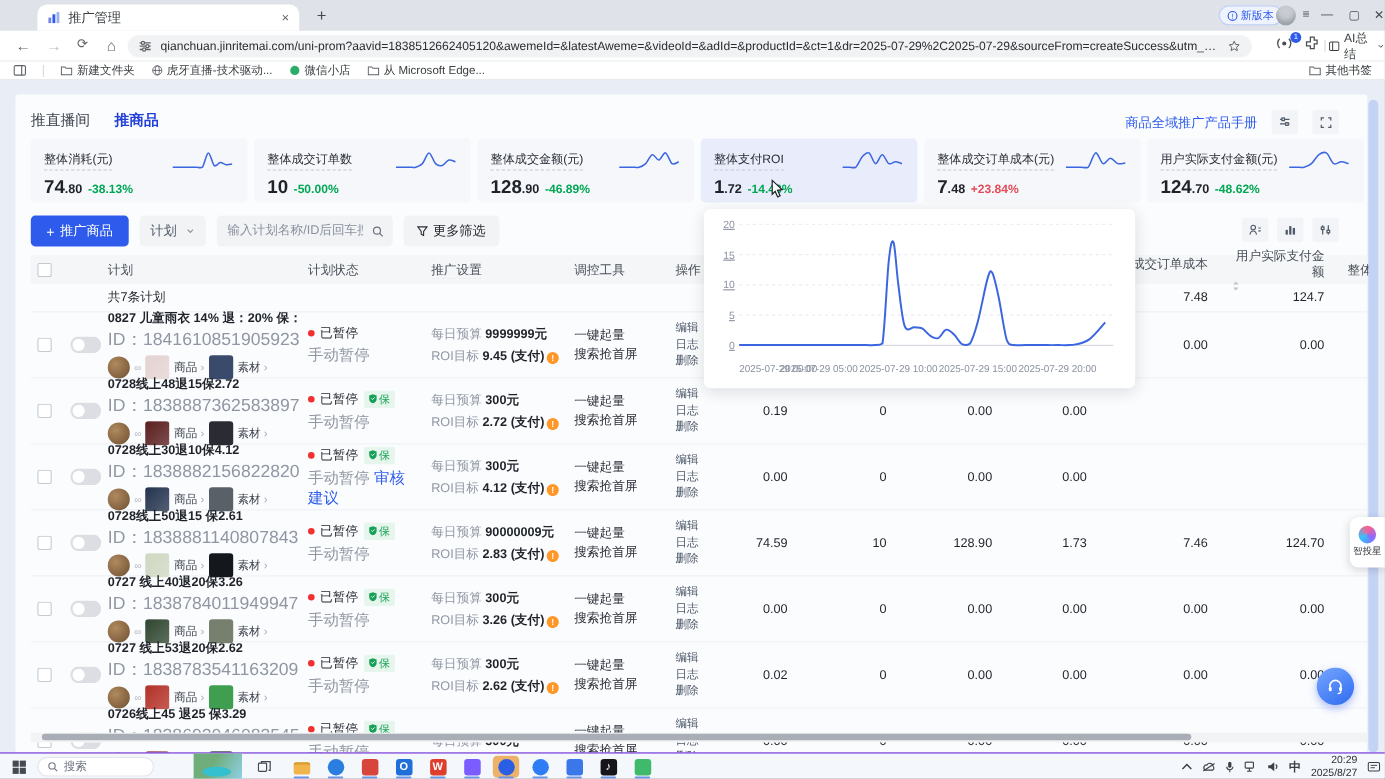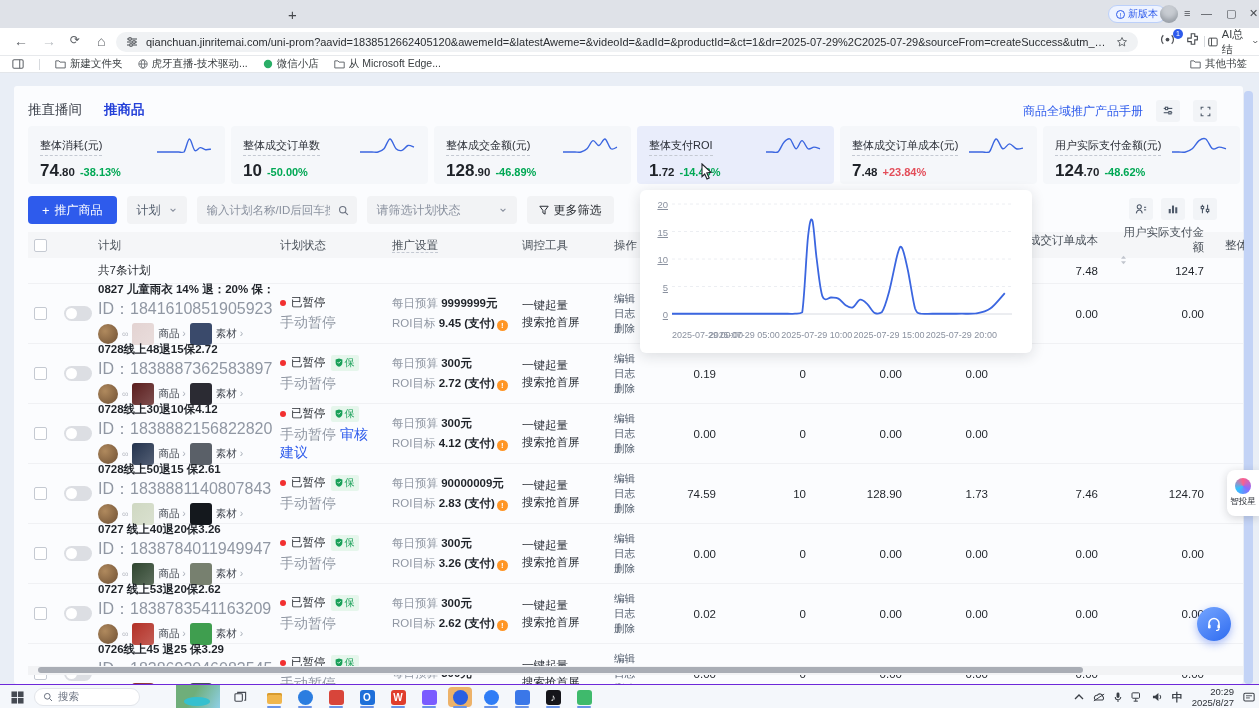--- a/index.html
+++ b/index.html
@@ -126,20 +126,29 @@
   .tray{position:absolute;right:4px;top:0;height:24px;display:flex;align-items:center;gap:9px;color:#3a3f46;}
   .clock{font-size:9.5px;line-height:11px;text-align:right;color:#2b2f36;}
   svg{display:block;}
 </style>
 </head>
 <body>
 
 <div class="screen">
 
   <div class="tabstrip">
+    <div class="btab">
+      <svg width="12" height="12" viewBox="0 0 12 12">
+          <rect x="1" y="6" width="2.6" height="5" fill="#6f87e8"></rect>
+          <rect x="4.7" y="3" width="2.6" height="8" fill="#2e5bec"></rect>
+          <rect x="8.4" y="1" width="2.6" height="10" fill="#9db1f2"></rect>
+        </svg>
+      <span class="ttl">推广管理</span>
+      <span class="tclose">×</span>
+    </div>
     <div class="newtab">+</div>
     <div class="nv-pill">
         <span class="nv-dot">!</span>
         <span>新版本</span>
       </div>
     <div class="avatar-b"></div>
     <div class="bmenu">≡</div>
     <div class="winctl" style="left:1201px;">—</div>
     <div class="winctl" style="left:1226px;">▢</div>
     <div class="winctl" style="left:1249px;">✕</div>
@@ -304,26 +313,20 @@
               <path d="M2 3.5l3 3 3-3" fill="none" stroke="#8a919f" stroke-width="1.3"></path>
             </svg>
           </div>
         <div class="srch">
           <input placeholder="输入计划名称/ID后回车搜索" style="">
           <svg width="11" height="11" viewBox="0 0 14 14">
               <circle cx="6" cy="6" r="4" fill="none" stroke="#6b7280" stroke-width="1.4"></circle>
               <line x1="9" y1="9" x2="12.6" y2="12.6" stroke="#6b7280" stroke-width="1.4"></line>
             </svg>
         </div>
-        <div class="sel" style="width:150px;justify-content:space-between;">
-            <span class="ph">请筛选计划状态</span>
-            <svg width="8" height="8" viewBox="0 0 10 10">
-              <path d="M2 3.5l3 3 3-3" fill="none" stroke="#8a919f" stroke-width="1.3"></path>
-            </svg>
-          </div>
         <div class="btn-flat">
             <svg width="10" height="10" viewBox="0 0 12 12">
               <path d="M1 1.5h10L7.3 6.5V11l-2.6-1.6V6.5z" fill="none" stroke="#2a2e36" stroke-width="1.2"></path>
             </svg>
             <span>更多筛选</span>
           </div>
       </div>
       <div class="tbar-right">
         <span class="icbtn">
             <svg width="12" height="12" viewBox="0 0 14 14">

